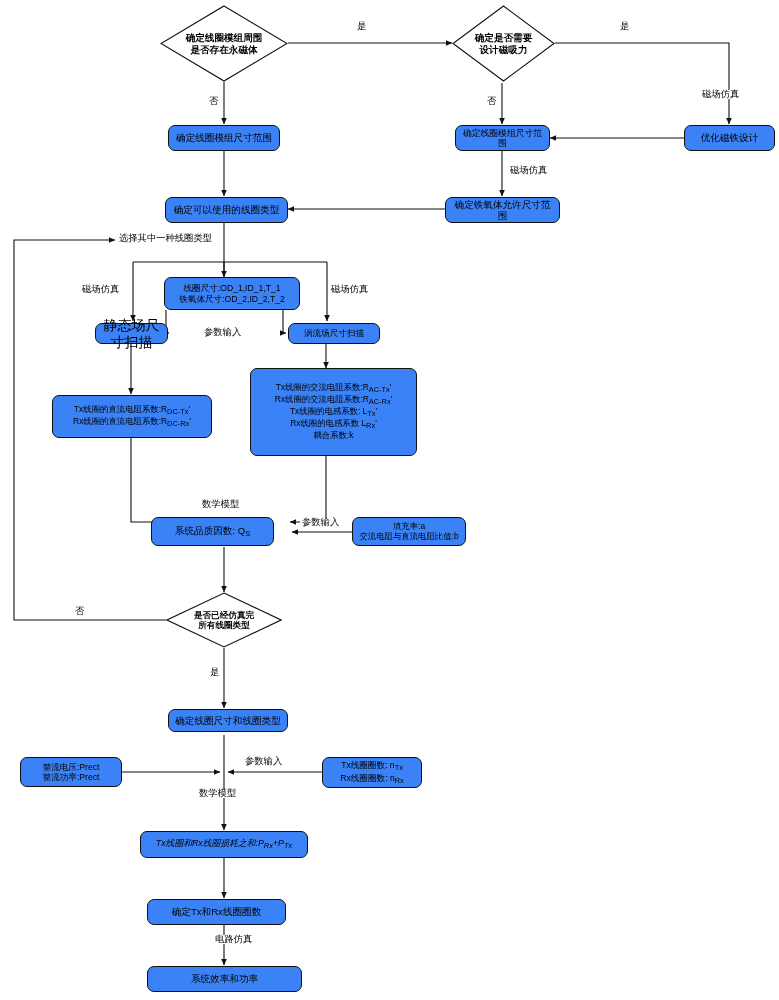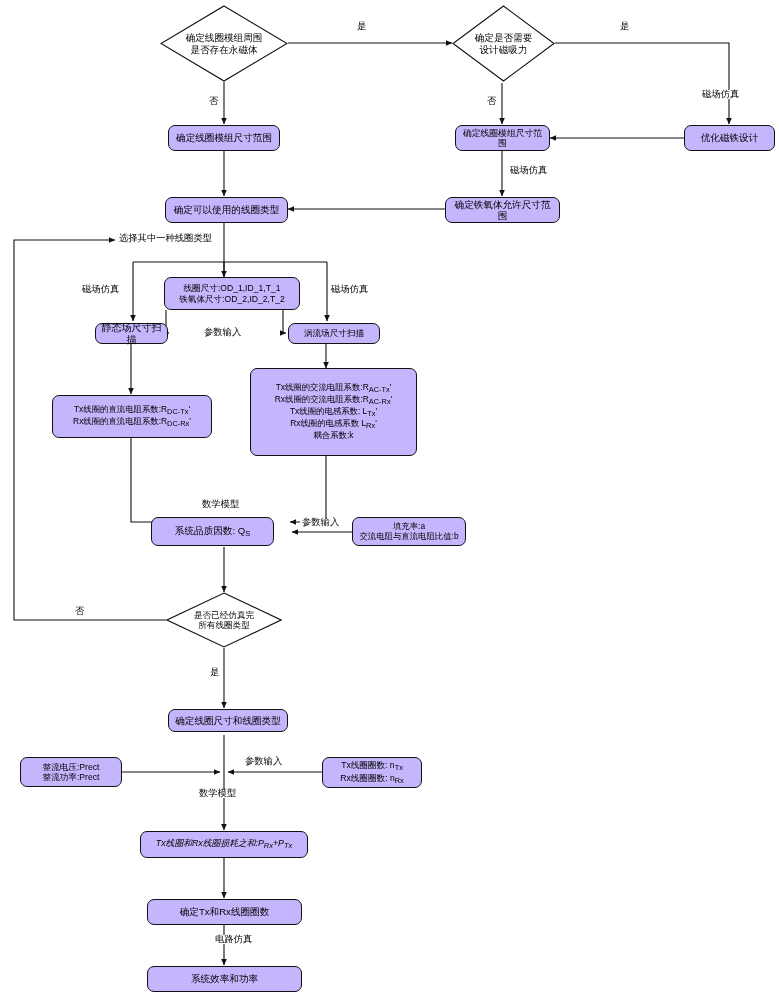--- a/index.html
+++ b/index.html
@@ -24,21 +24,21 @@
     pointer-events: none;
   }
   .node {
     position: absolute;
     box-sizing: border-box;
     display: flex;
     align-items: center;
     justify-content: center;
     text-align: center;
     color: #000000;
-    background: #c4b5fd;
+    background: #3b82f6;
     line-height: 1.18;
   }
   .rbox {
     border: 1px solid #111111;
     border-radius: 7px;
     font-size: 9.6px;
     padding: 2px 4px;
   }
   .diamond-wrap {
     position: absolute;
@@ -52,20 +52,21 @@
     width: 100%; height: 100%;
   }
   .diamond-label {
     position: relative;
     z-index: 2;
     font-size: 9.6px;
     text-align: center;
     color: #000;
     line-height: 1.2;
     white-space: nowrap;
+    font-weight: bold;
   }
   .edge-label {
     position: absolute;
     font-size: 9.3px;
     color: #000;
     background: #ffffff;
     padding: 0 2px;
     white-space: nowrap;
     line-height: 1;
   }
@@ -183,21 +184,21 @@
 
   <div class="node rbox" style="left:445px; top:197px; width:115px; height:26px;">
     <span>确定铁氧体允许尺寸范围</span>
   </div>
 
   <div class="node rbox" style="left:164px; top:277px; width:136px; height:33px; flex-direction:column; font-size:8.6px;">
     <span class="ln">线圈尺寸:OD_1,ID_1,T_1</span>
     <span class="ln">铁氧体尺寸:OD_2,ID_2,T_2</span>
   </div>
 
-  <div class="node rbox" style="left:95px; top:323px; width:73px; height:21px; font-size:10px;">
+  <div class="node rbox" style="left:95px; top:323px; width:73px; height:21px; font-size:14px;">
     <span>静态场尺寸扫描</span>
   </div>
 
   <div class="node rbox" style="left:288px; top:323px; width:92px; height:21px; font-size:8.6px;">
     <span>涡流场尺寸扫描</span>
   </div>
 
   <div class="node rbox" style="left:52px; top:395px; width:160px; height:43px; flex-direction:column; font-size:8.4px;">
     <span class="ln">
       <span>Tx线圈的直流电阻系数:R</span><span class="sub">DC-Tx</span><span>'</span>
@@ -261,21 +262,21 @@
       <span>Rx线圈圈数: n</span><span class="sub">Rx</span>
     </span>
   </div>
 
   <div class="node rbox" style="left:140px; top:831px; width:168px; height:27px; font-size:8.8px;font-style:italic;">
     <span>
       <span>Tx线圈和Rx线圈损耗之和:P</span><span class="sub">Rx</span><span>+P</span><span class="sub">Tx</span>
     </span>
   </div>
 
-  <div class="node rbox" style="left:147px; top:899px; width:155px; height:26px;">
+  <div class="node rbox" style="left:147px; top:899px; width:139px; height:26px;">
     <span>确定Tx和Rx线圈圈数</span>
   </div>
 
   <div class="node rbox" style="left:147px; top:966px; width:155px; height:26px;">
     <span>系统效率和功率</span>
   </div>
 
   <div class="edge-label" style="left:355px; top:22px;">是</div>
   <div class="edge-label" style="left:207px; top:97px;">否</div>
   <div class="edge-label" style="left:618px; top:22px;">是</div>

